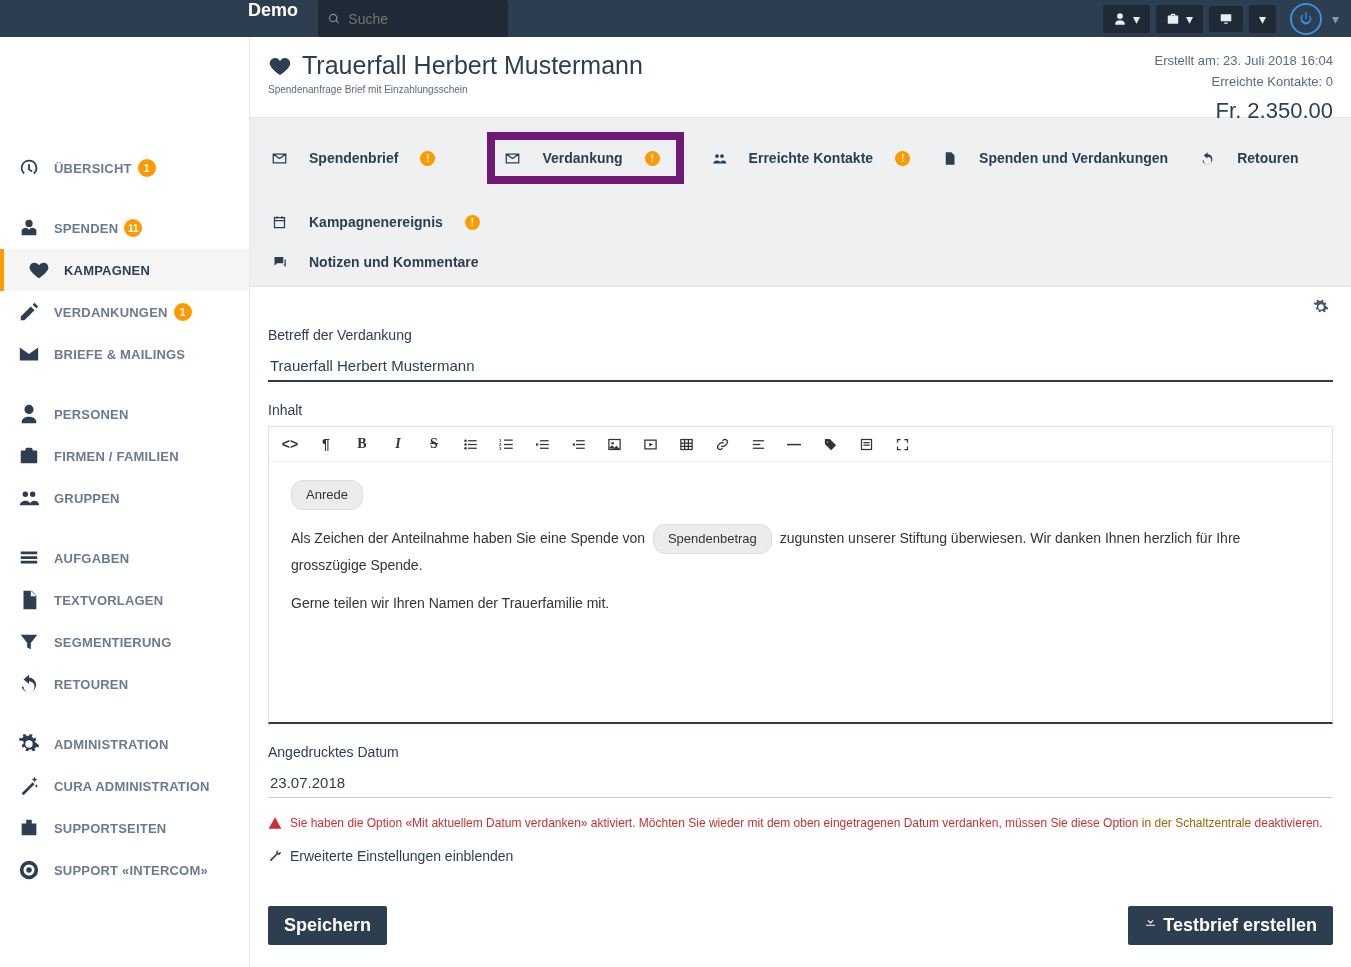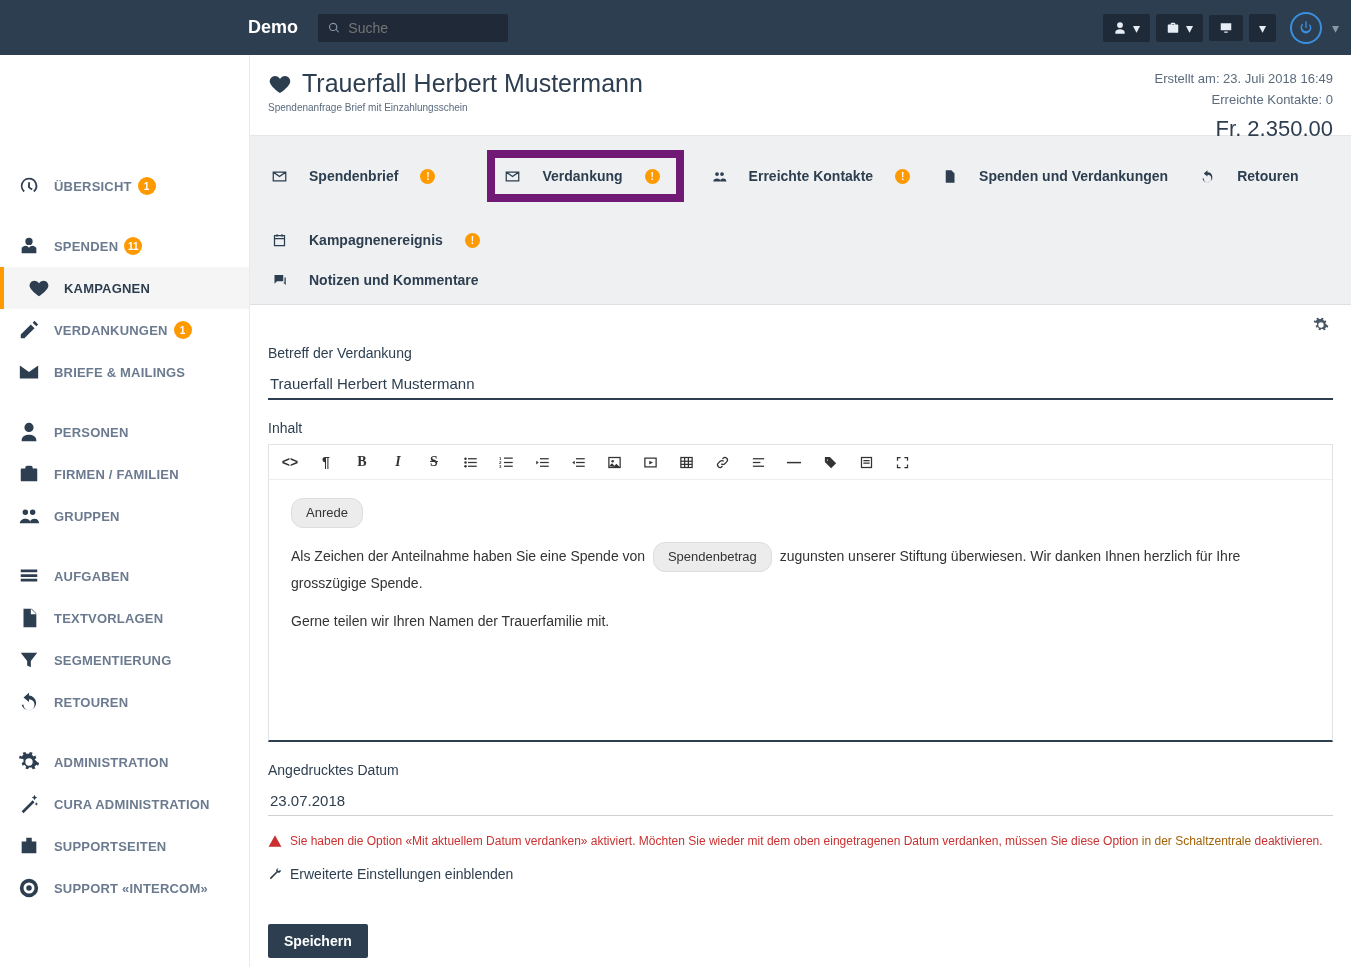--- a/index.html
+++ b/index.html
@@ -1,19 +1,19 @@
 <!DOCTYPE html>
 <html><head>
 <meta charset="utf-8">
 <style>
 * { box-sizing: border-box; margin: 0; padding: 0; }
 body { font-family: -apple-system, "Helvetica Neue", Arial, sans-serif; font-size: 14px; color: #2d3e50; background: #fff; }
 
 
-.topbar { background: #2d3e50; height: 55px; display: flex; align-items: center; padding: 0 12px; }
+.topbar { background: #2d3e50; height: 37px; display: flex; padding: 0 12px; }
 .menu-btn { color: #a6b3c0; font-size: 20px; cursor: pointer; padding: 0 8px; }
 .brand { color: #fff; font-weight: bold; font-size: 18px; margin-left: 220px; margin-right: 20px; }
 .search-wrap { background: #1f2937; border-radius: 2px; padding: 6px 10px; display: flex; align-items: center; width: 190px; }
 .search-wrap svg { width: 14px; height: 14px; fill: #8a97a6; margin-right: 8px; }
 .search-wrap input { background: transparent; border: none; outline: none; color: #ccc; font-size: 14px; width: 100%; }
 .topbar-spacer { flex: 1; }
 .topbar-actions { display: flex; gap: 6px; align-items: center; }
 .top-btn { background: #1f2a39; color: #e6edf5; padding: 6px 10px; border-radius: 2px; display: flex; align-items: center; gap: 6px; cursor: pointer; }
 .top-btn svg { width: 14px; height: 14px; fill: #e6edf5; }
 .power-btn { width: 32px; height: 32px; border: 2px solid #3a8fde; border-radius: 50%; display: flex; align-items: center; justify-content: center; margin-left: 8px; cursor: pointer; }
@@ -76,21 +76,21 @@
 .warning-row svg { width: 14px; height: 14px; fill: #c93030; flex-shrink:0; }
 .warning-row .dark { color: #a16207; }
 .warning-row .link { color: #c93030; }
 
 
 .adv-link { display: flex; align-items: center; gap: 8px; margin-top: 18px; font-size: 14px; color: #2d3e50; cursor: pointer; }
 .adv-link svg { width: 14px; height: 14px; fill: #2d3e50; }
 
 
 .footer { padding: 22px 18px 30px 18px; display: flex; justify-content: space-between; }
-.btn { background: #2d3e50; color: #fff; border: none; padding: 9px 16px; font-size: 14px; font-weight: 600; border-radius: 2px; cursor: pointer; display: inline-flex; align-items: flex-start; gap: 6px; }
+.btn { background: #2d3e50; color: #fff; border: none; padding: 9px 16px; font-size: 18px; font-weight: 600; border-radius: 2px; cursor: pointer; display: inline-flex; align-items: flex-start; gap: 6px; }
 .btn svg { width: 13px; height: 13px; fill: #fff; }
 </style>
 </head>
 <body>
 
 <div class="topbar">
   <div class="menu-btn">
     <svg viewBox="0 0 24 24">
         <path d="M3 6h18v2H3zM3 11h18v2H3zM3 16h18v2H3z"></path>
       </svg>
@@ -246,21 +246,21 @@
     <div style="position:relative">
       <div class="page-head">
         <div class="page-title-row">
           <svg class="heart-icon" viewBox="0 0 24 24">
               <path d="M12 21s-8-5-10-10c-1-3 1-7 5-7 2 0 4 1 5 3 1-2 3-3 5-3 4 0 6 4 5 7-2 5-10 10-10 10z"></path>
             </svg>
           <h1 class="page-title">Trauerfall Herbert Mustermann</h1>
         </div>
         <div class="page-subtitle">Spendenanfrage Brief mit Einzahlungsschein</div>
         <div class="meta-right">
-          <div>Erstellt am: 23. Juli 2018 16:49</div>
+          <div>Erstellt am: 23. Juli 2018 16:04</div>
           <div>Erreichte Kontakte: 0</div>
           <div class="meta-amount">Fr. 2,350.00</div>
           <div>2 Spenden vom 23. Juli 2018</div>
         </div>
       </div>
 
       <svg class="red-arrow" width="20" height="55" viewBox="0 0 20 55">
         <line x1="10" y1="0" x2="10" y2="44" stroke="#ff0000" stroke-width="2.5"></line>
         <polygon points="10,55 3,42 17,42" fill="#ff0000"></polygon>
       </svg>
@@ -456,16 +456,22 @@
             <path d="M22 6a4 4 0 01-5.7 3.6L5 21l-2-2L14.4 7.7A4 4 0 0118 2l-2 3 2 2 3-2a4 4 0 011 1z"></path>
           </svg>
         <span>Erweiterte Einstellungen einblenden</span>
       </div>
     </div>
 
     <div class="footer">
       <button class="btn">
         <span>Speichern</span>
       </button>
+      <button class="btn">
+        <svg viewBox="0 0 24 24">
+            <path d="M12 3v10l4-4 1.4 1.4L12 16 6.6 10.4 8 9l4 4V3zM4 18h16v2H4z"></path>
+          </svg>
+        <span>Testbrief erstellen</span>
+      </button>
     </div>
 
   </div>
 </div>
 
 </body></html>

